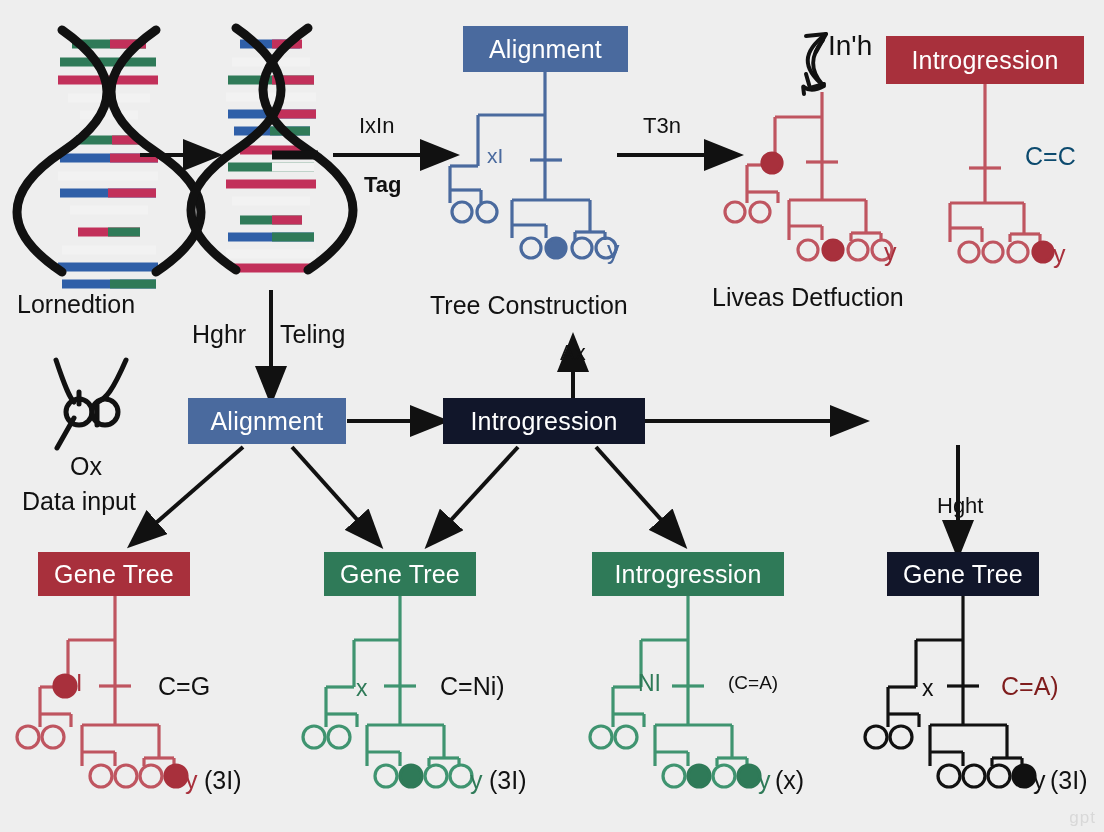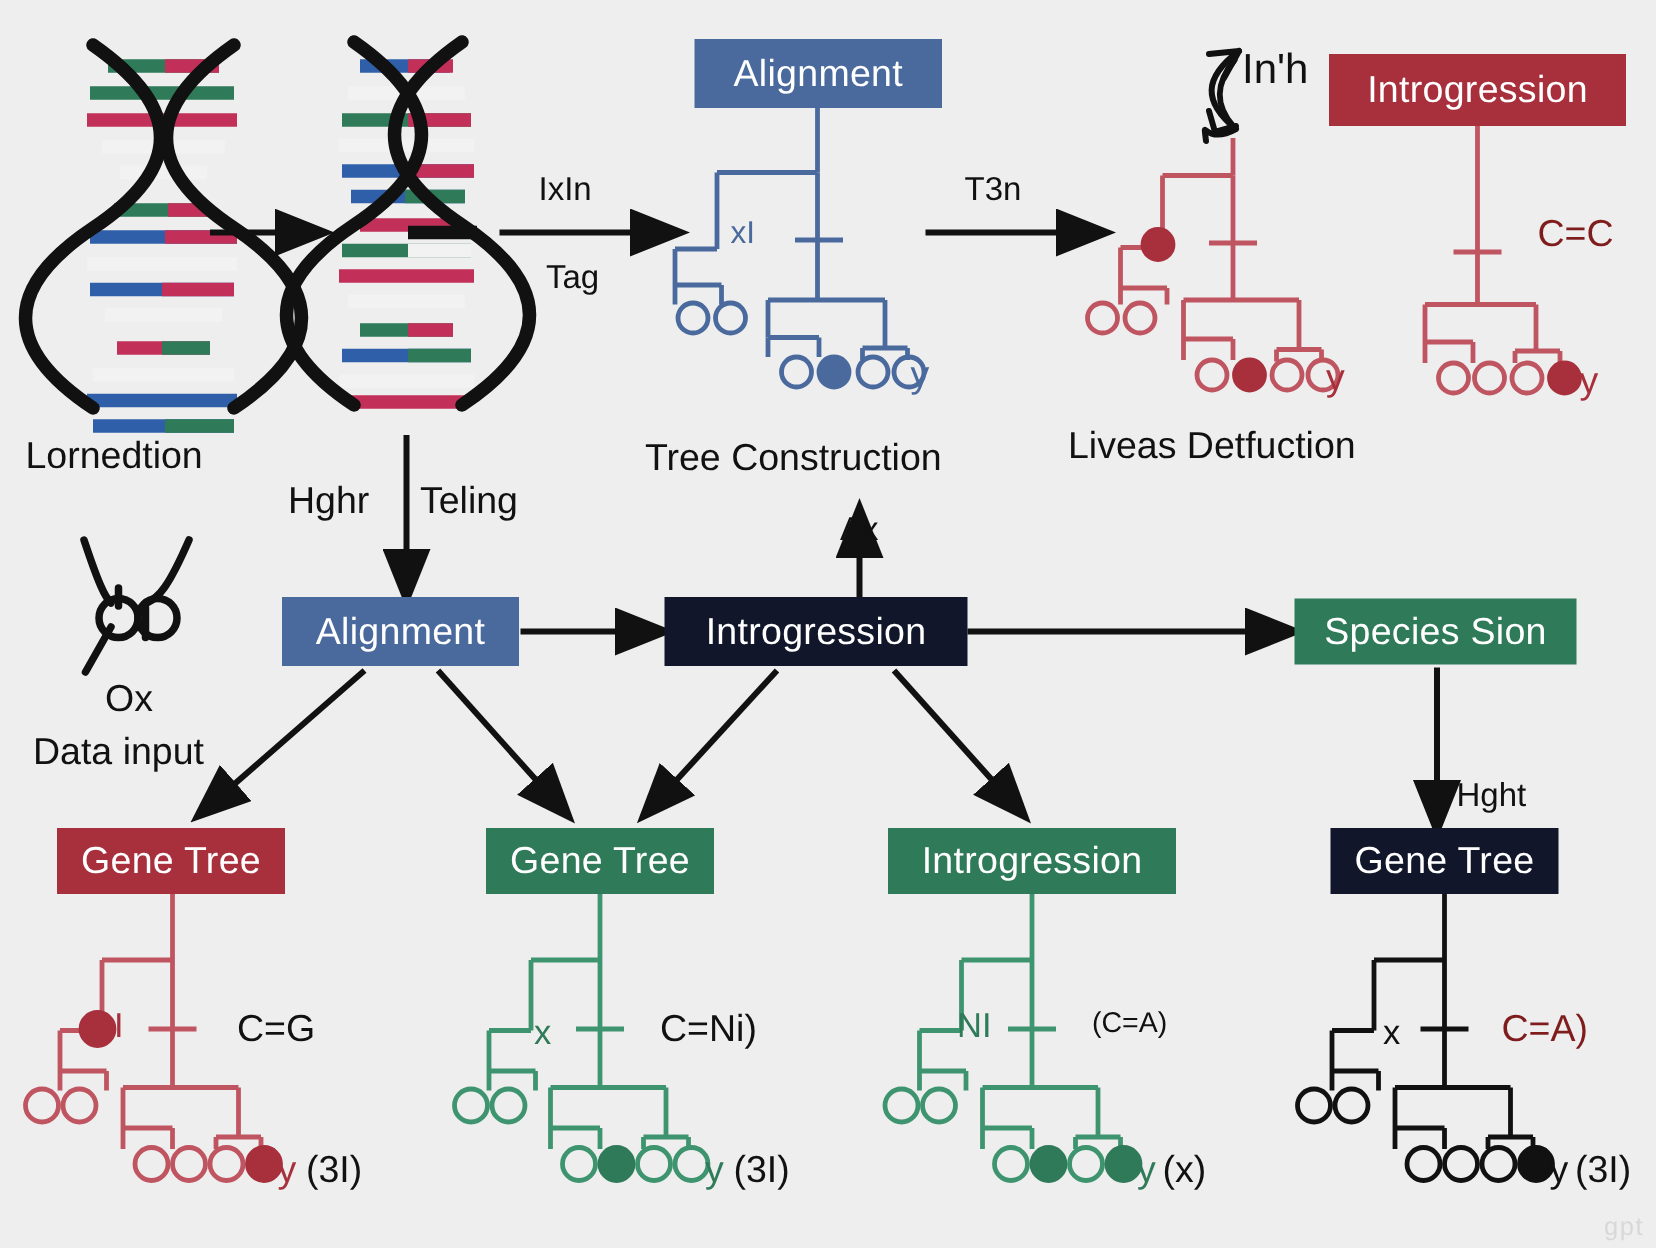--- a/index.html
+++ b/index.html
@@ -337,62 +337,61 @@
   </svg>
 
   <div class="node-box" style="left:463px;top:26px;width:165px;height:46px;background:#4a6a9e;">Alignment</div>
 
   <div class="node-box" style="left:886px;top:36px;width:198px;height:48px;background:#a8303c;">Introgression</div>
 
   <div class="node-box" style="left:188px;top:398px;width:158px;height:46px;background:#4a6a9e;">Alignment</div>
 
   <div class="node-box" style="left:443px;top:398px;width:202px;height:46px;background:#11162a;">Introgression</div>
 
-  <div class="node-box" style="left:863px;top:399px;width:188px;height:44px;background:#2f7a58;">Species Sion</div>
 
   <div class="node-box" style="left:38px;top:552px;width:152px;height:44px;background:#a8303c;">Gene Tree</div>
 
   <div class="node-box" style="left:324px;top:552px;width:152px;height:44px;background:#2f7a58;">Gene Tree</div>
 
   <div class="node-box" style="left:592px;top:552px;width:192px;height:44px;background:#2f7a58;">Introgression</div>
 
   <div class="node-box" style="left:887px;top:552px;width:152px;height:44px;background:#11162a;">Gene Tree</div>
 
   <div class="lbl big" style="left:17px;top:290px;">Lornedtion</div>
 
   <div class="lbl big" style="left:70px;top:452px;">Ox</div>
 
   <div class="lbl big" style="left:22px;top:487px;">Data input</div>
 
   <div class="lbl" style="left:359px;top:113px;">IxIn</div>
 
-  <div class="lbl" style="left:364px;top:172px;">Tag</div>
+  <div class="lbl" style="left:364px;top:172px;font-weight:bold;">Tag</div>
 
   <div class="lbl" style="left:643px;top:113px;">T3n</div>
 
   <div class="lbl" style="left:828px;top:30px;font-size:28px;">In'h</div>
 
   <div class="lbl big" style="left:192px;top:320px;">Hghr</div>
 
   <div class="lbl big" style="left:280px;top:320px;">Teling</div>
 
   <div class="lbl big" style="left:712px;top:283px;">Liveas Detfuction</div>
 
   <div class="lbl big" style="left:430px;top:291px;">Tree Construction</div>
 
   <div class="lbl" style="left:560px;top:340px;">Ax</div>
 
-  <div class="lbl" style="left:971px;top:493px;margin-top:24px;">Hght</div>
+  <div class="lbl" style="left:937px;top:493px;">Hght</div>
 
   <div class="tree-lbl" style="left:487px;top:144px;color:#4a6a9e;">xI</div>
   <div class="tree-lbl" style="left:607px;top:236px;color:#4a6a9e;font-size:25px;">y</div>
 
   <div class="tree-lbl" style="left:884px;top:238px;color:#a8303c;font-size:25px;">y</div>
 
-  <div class="tree-lbl" style="left:1025px;top:142px;color:#7f1d1d;font-size:25px;">C=C</div>
+  <div class="tree-lbl" style="left:1025px;top:142px;color:#0c4a6e;font-size:25px;">C=C</div>
   <div class="tree-lbl" style="left:1053px;top:240px;color:#a8303c;font-size:25px;">y</div>
 
   <div class="tree-lbl" style="left:76px;top:670px;color:#a8303c;font-size:23px;">I</div>
   <div class="tree-lbl" style="left:158px;top:672px;color:#111111;font-size:25px;">C=G</div>
   <div class="tree-lbl" style="left:185px;top:766px;color:#a8303c;font-size:25px;">y</div>
   <div class="tree-lbl" style="left:204px;top:766px;color:#111111;font-size:25px;">(3I)</div>
 
   <div class="tree-lbl" style="left:356px;top:675px;color:#2f7a58;font-size:23px;">x</div>
   <div class="tree-lbl" style="left:440px;top:672px;color:#111111;font-size:25px;">C=Ni)</div>
   <div class="tree-lbl" style="left:470px;top:766px;color:#2f7a58;font-size:25px;">y</div>

